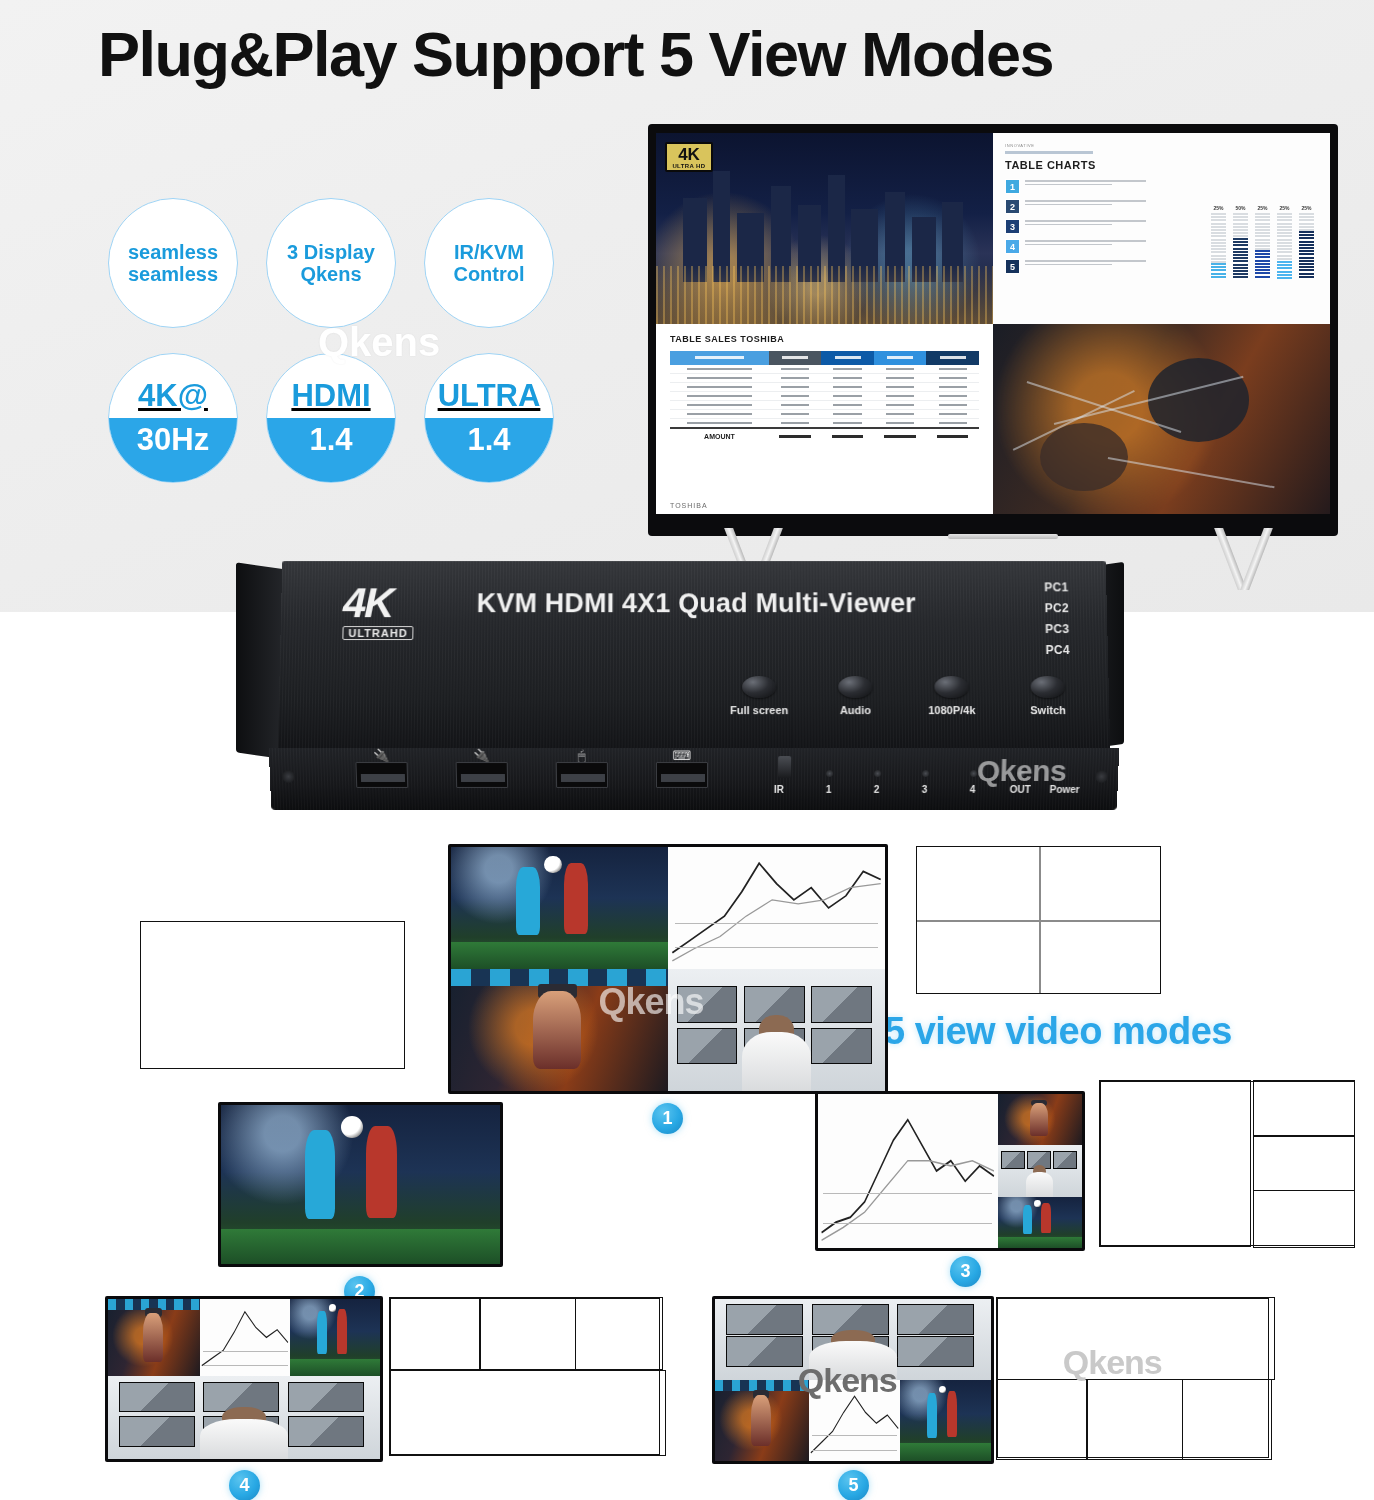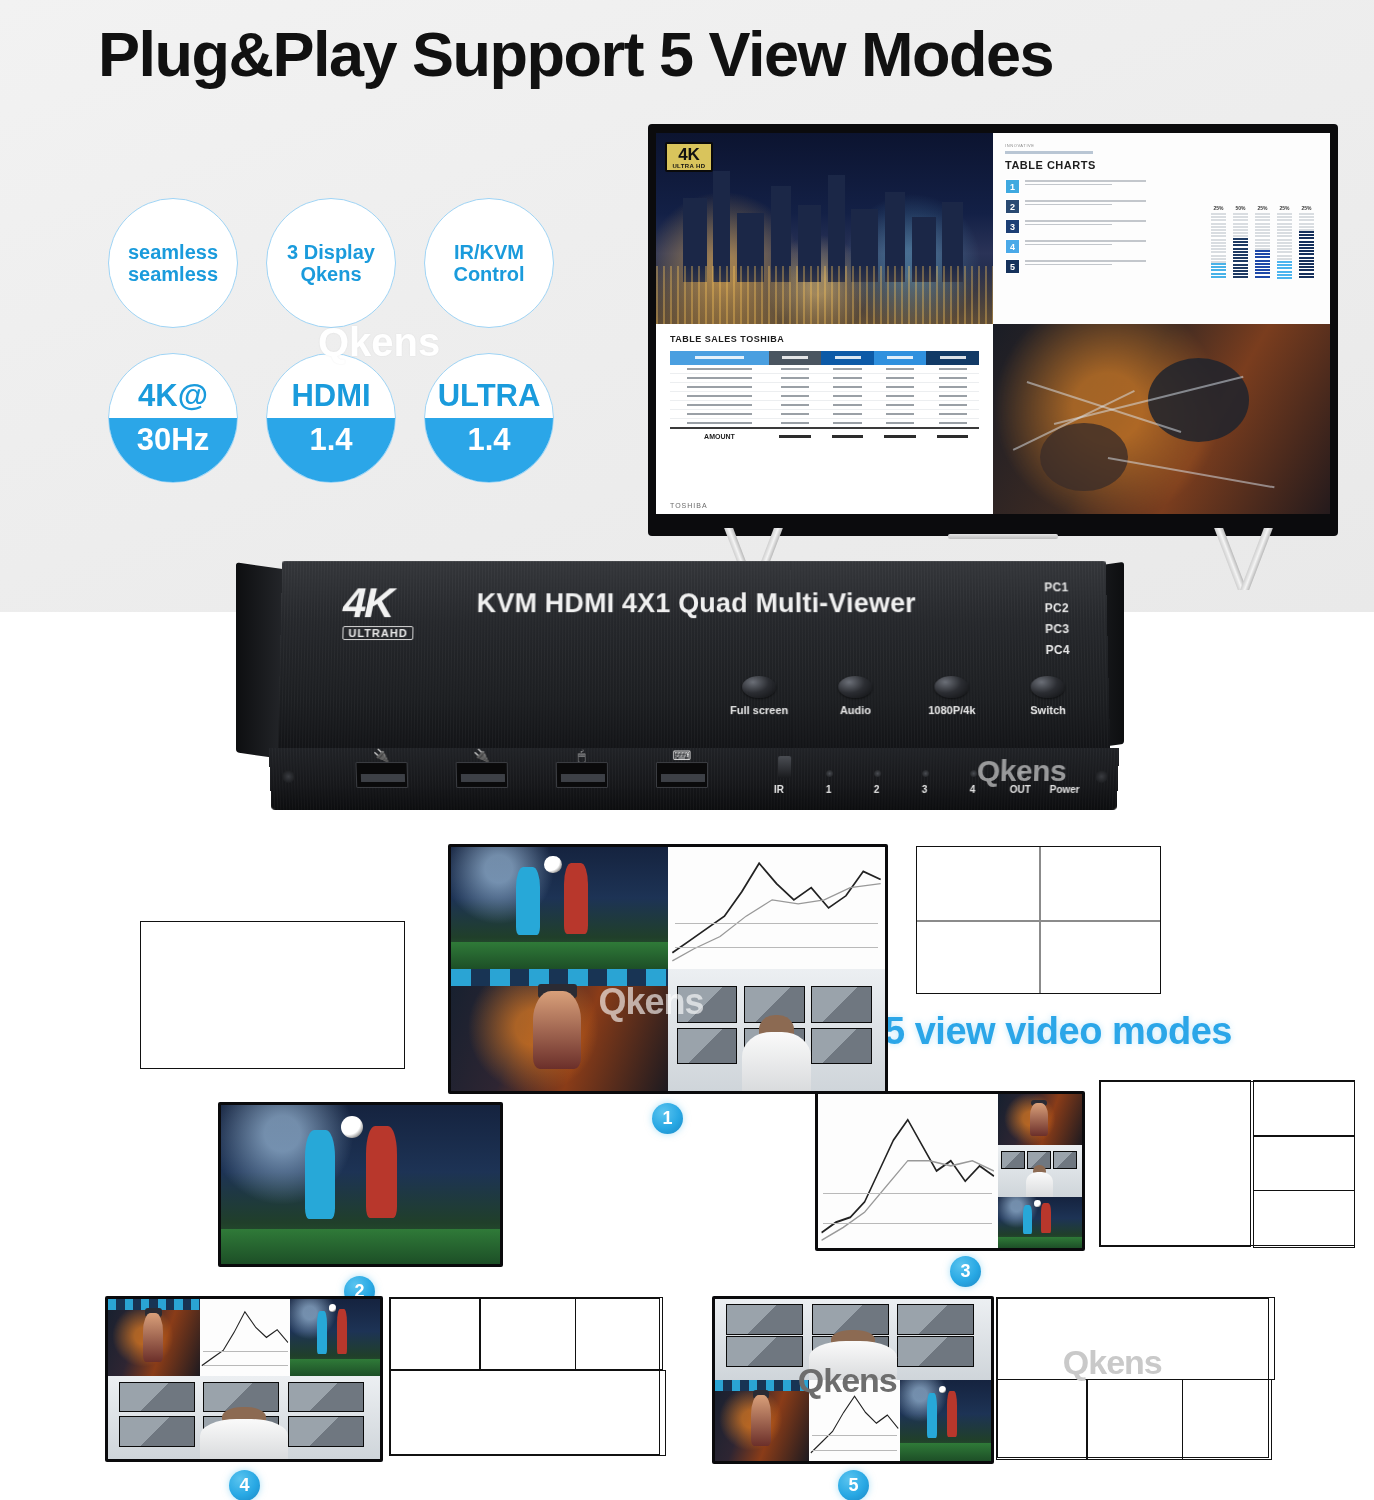--- a/index.html
+++ b/index.html
@@ -31,21 +31,21 @@
     background: #fff; border: 1px solid #9fd4f5; overflow: hidden;
     display: flex; flex-direction: column; align-items: center; justify-content: center;
     text-align: center;
   }
   .badge .btxt {
     color: #1a9bdc; font-weight: bold; font-size: 20px; line-height: 1.12;
     padding: 0 8px; z-index: 2;
   }
   .badge.split .top-h {
     position:absolute; left:0; top:0; width:100%; height:50%;
-    display:flex; align-items:flex-end; justify-content:center;
+    display:flex; align-items:flex-end; justify-content:center;text-decoration:underline;
   }
   .badge.split .bot-h {
     position:absolute; left:0; bottom:0; width:100%; height:50%;
     background:#2ba6e8; display:flex; align-items:flex-start; justify-content:center;
   }
   .badge.split .top-h span { color:#1a9bdc; font-weight:bold; font-size:31px; padding-bottom:4px; }
   .badge.split .bot-h span { color:#ffffff; font-weight:bold; font-size:31px; padding-top:4px; }
   .b-r1 { top: 0; } .b-r2 { top: 155px; }
   .b-c1 { left: 0; } .b-c2 { left: 158px; } .b-c3 { left: 316px; }
   .wm-badges {

